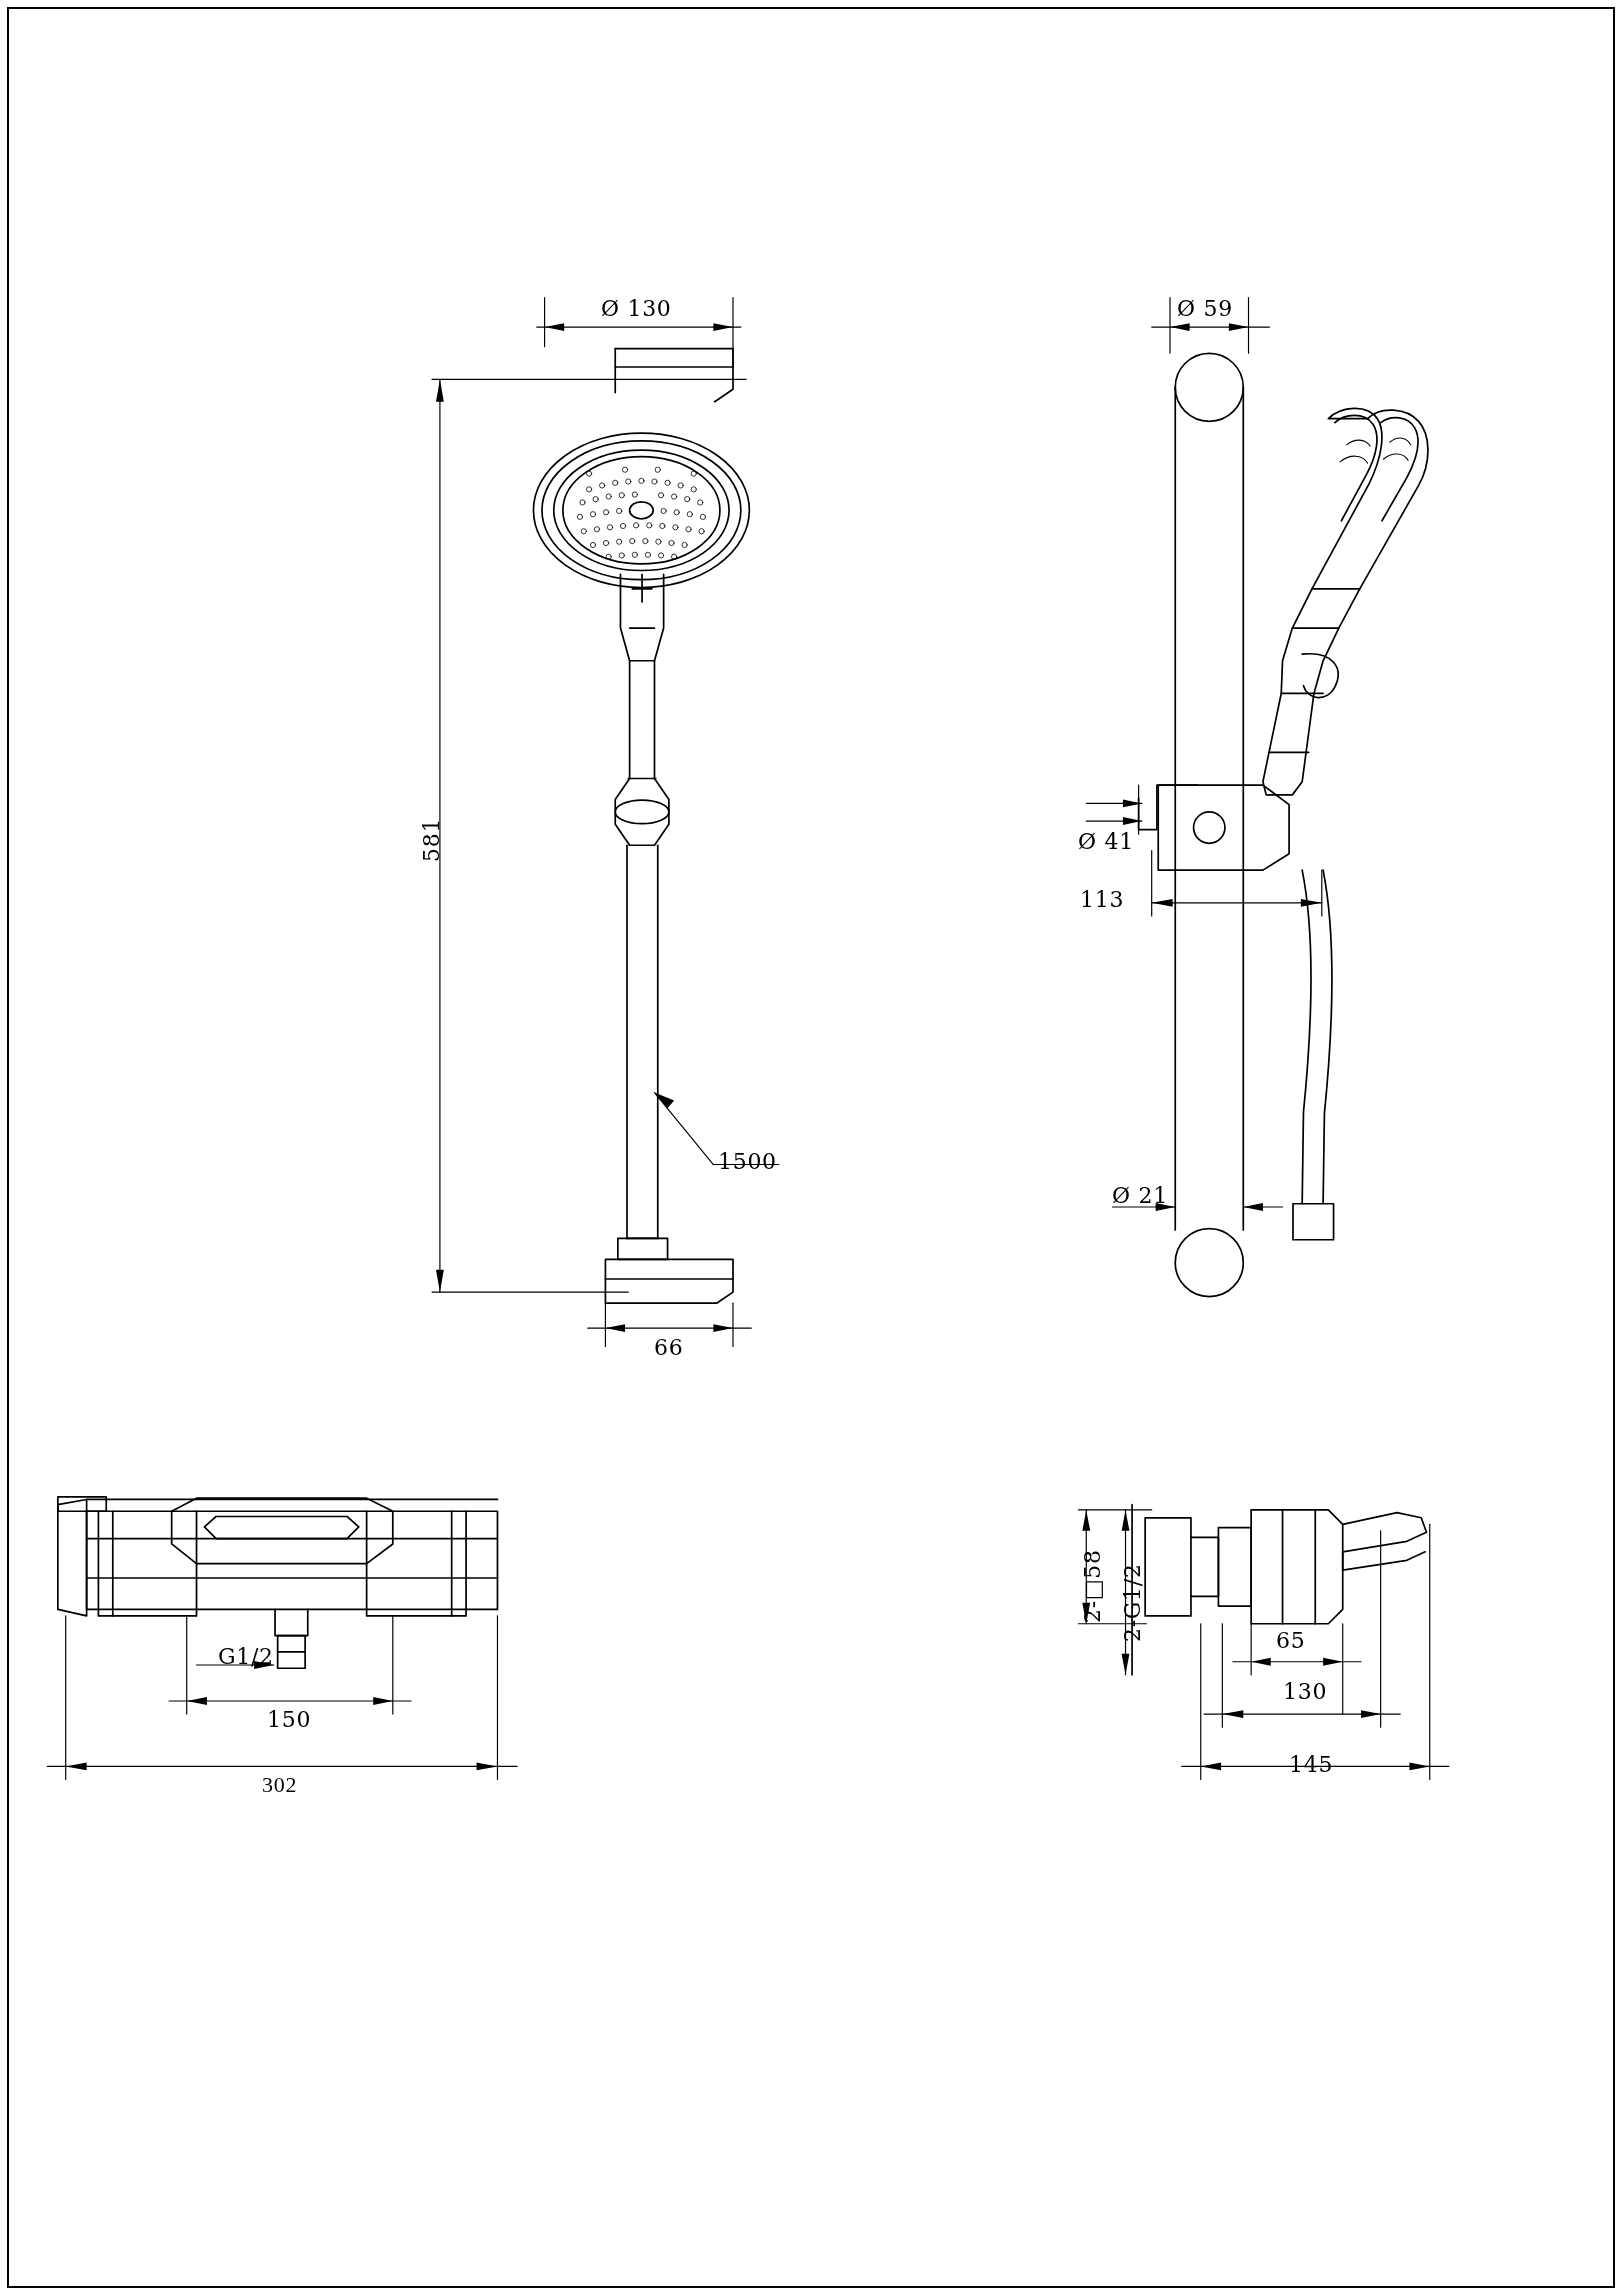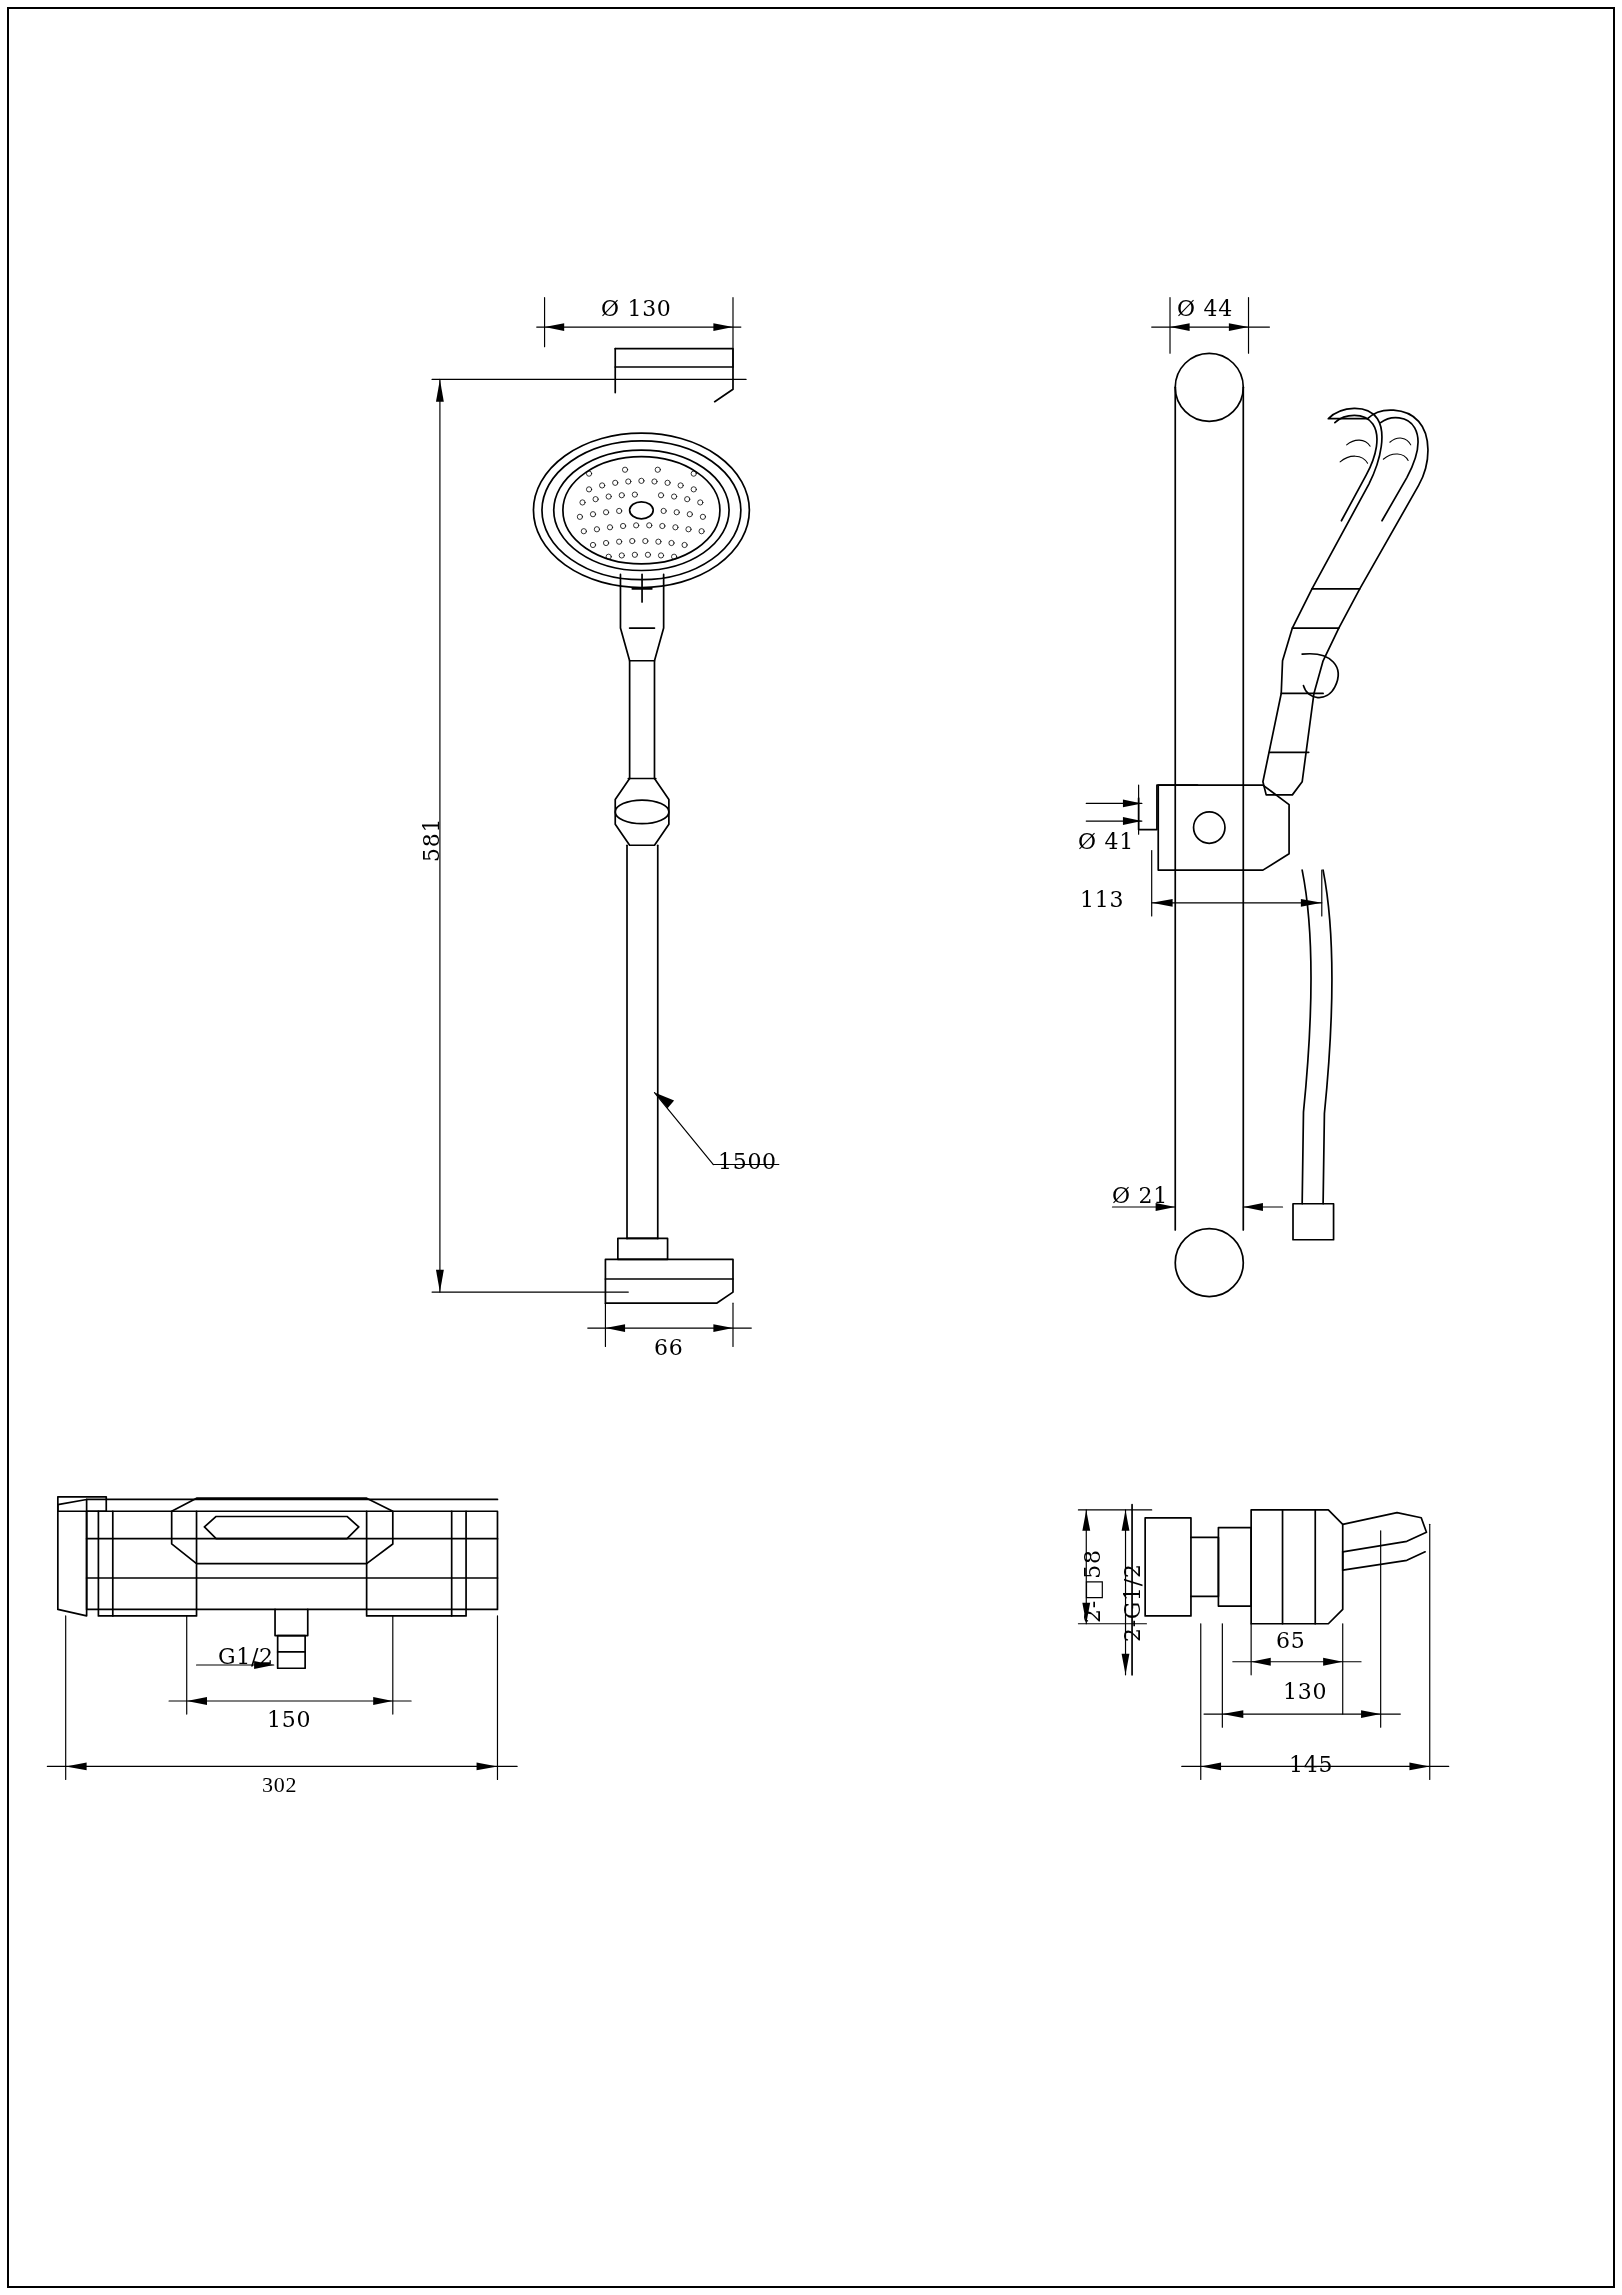--- a/index.html
+++ b/index.html
@@ -353,21 +353,21 @@
     <span>Ø</span>&nbsp;<span>130</span>
   </div>
 
   <div class="lbl vert" style="left:419px; top:862px;"><span>581</span></div>
 
   <div class="lbl" style="left:718px; top:1149px;"><span>1500</span></div>
 
   <div class="lbl" style="left:654px; top:1335px;"><span>66</span></div>
 
   <div class="lbl" style="left:1177px; top:296px;">
-    <span>Ø</span>&nbsp;<span>44</span>
+    <span>Ø</span>&nbsp;<span>59</span>
   </div>
 
   <div class="lbl" style="left:1078px; top:785px;margin-top:44px;">
     <span>Ø</span>&nbsp;<span>41</span>
   </div>
 
   <div class="lbl" style="left:1080px; top:887px;"><span>113</span></div>
 
   <div class="lbl" style="left:1112px; top:1183px;">
     <span>Ø</span>&nbsp;<span>21</span>

